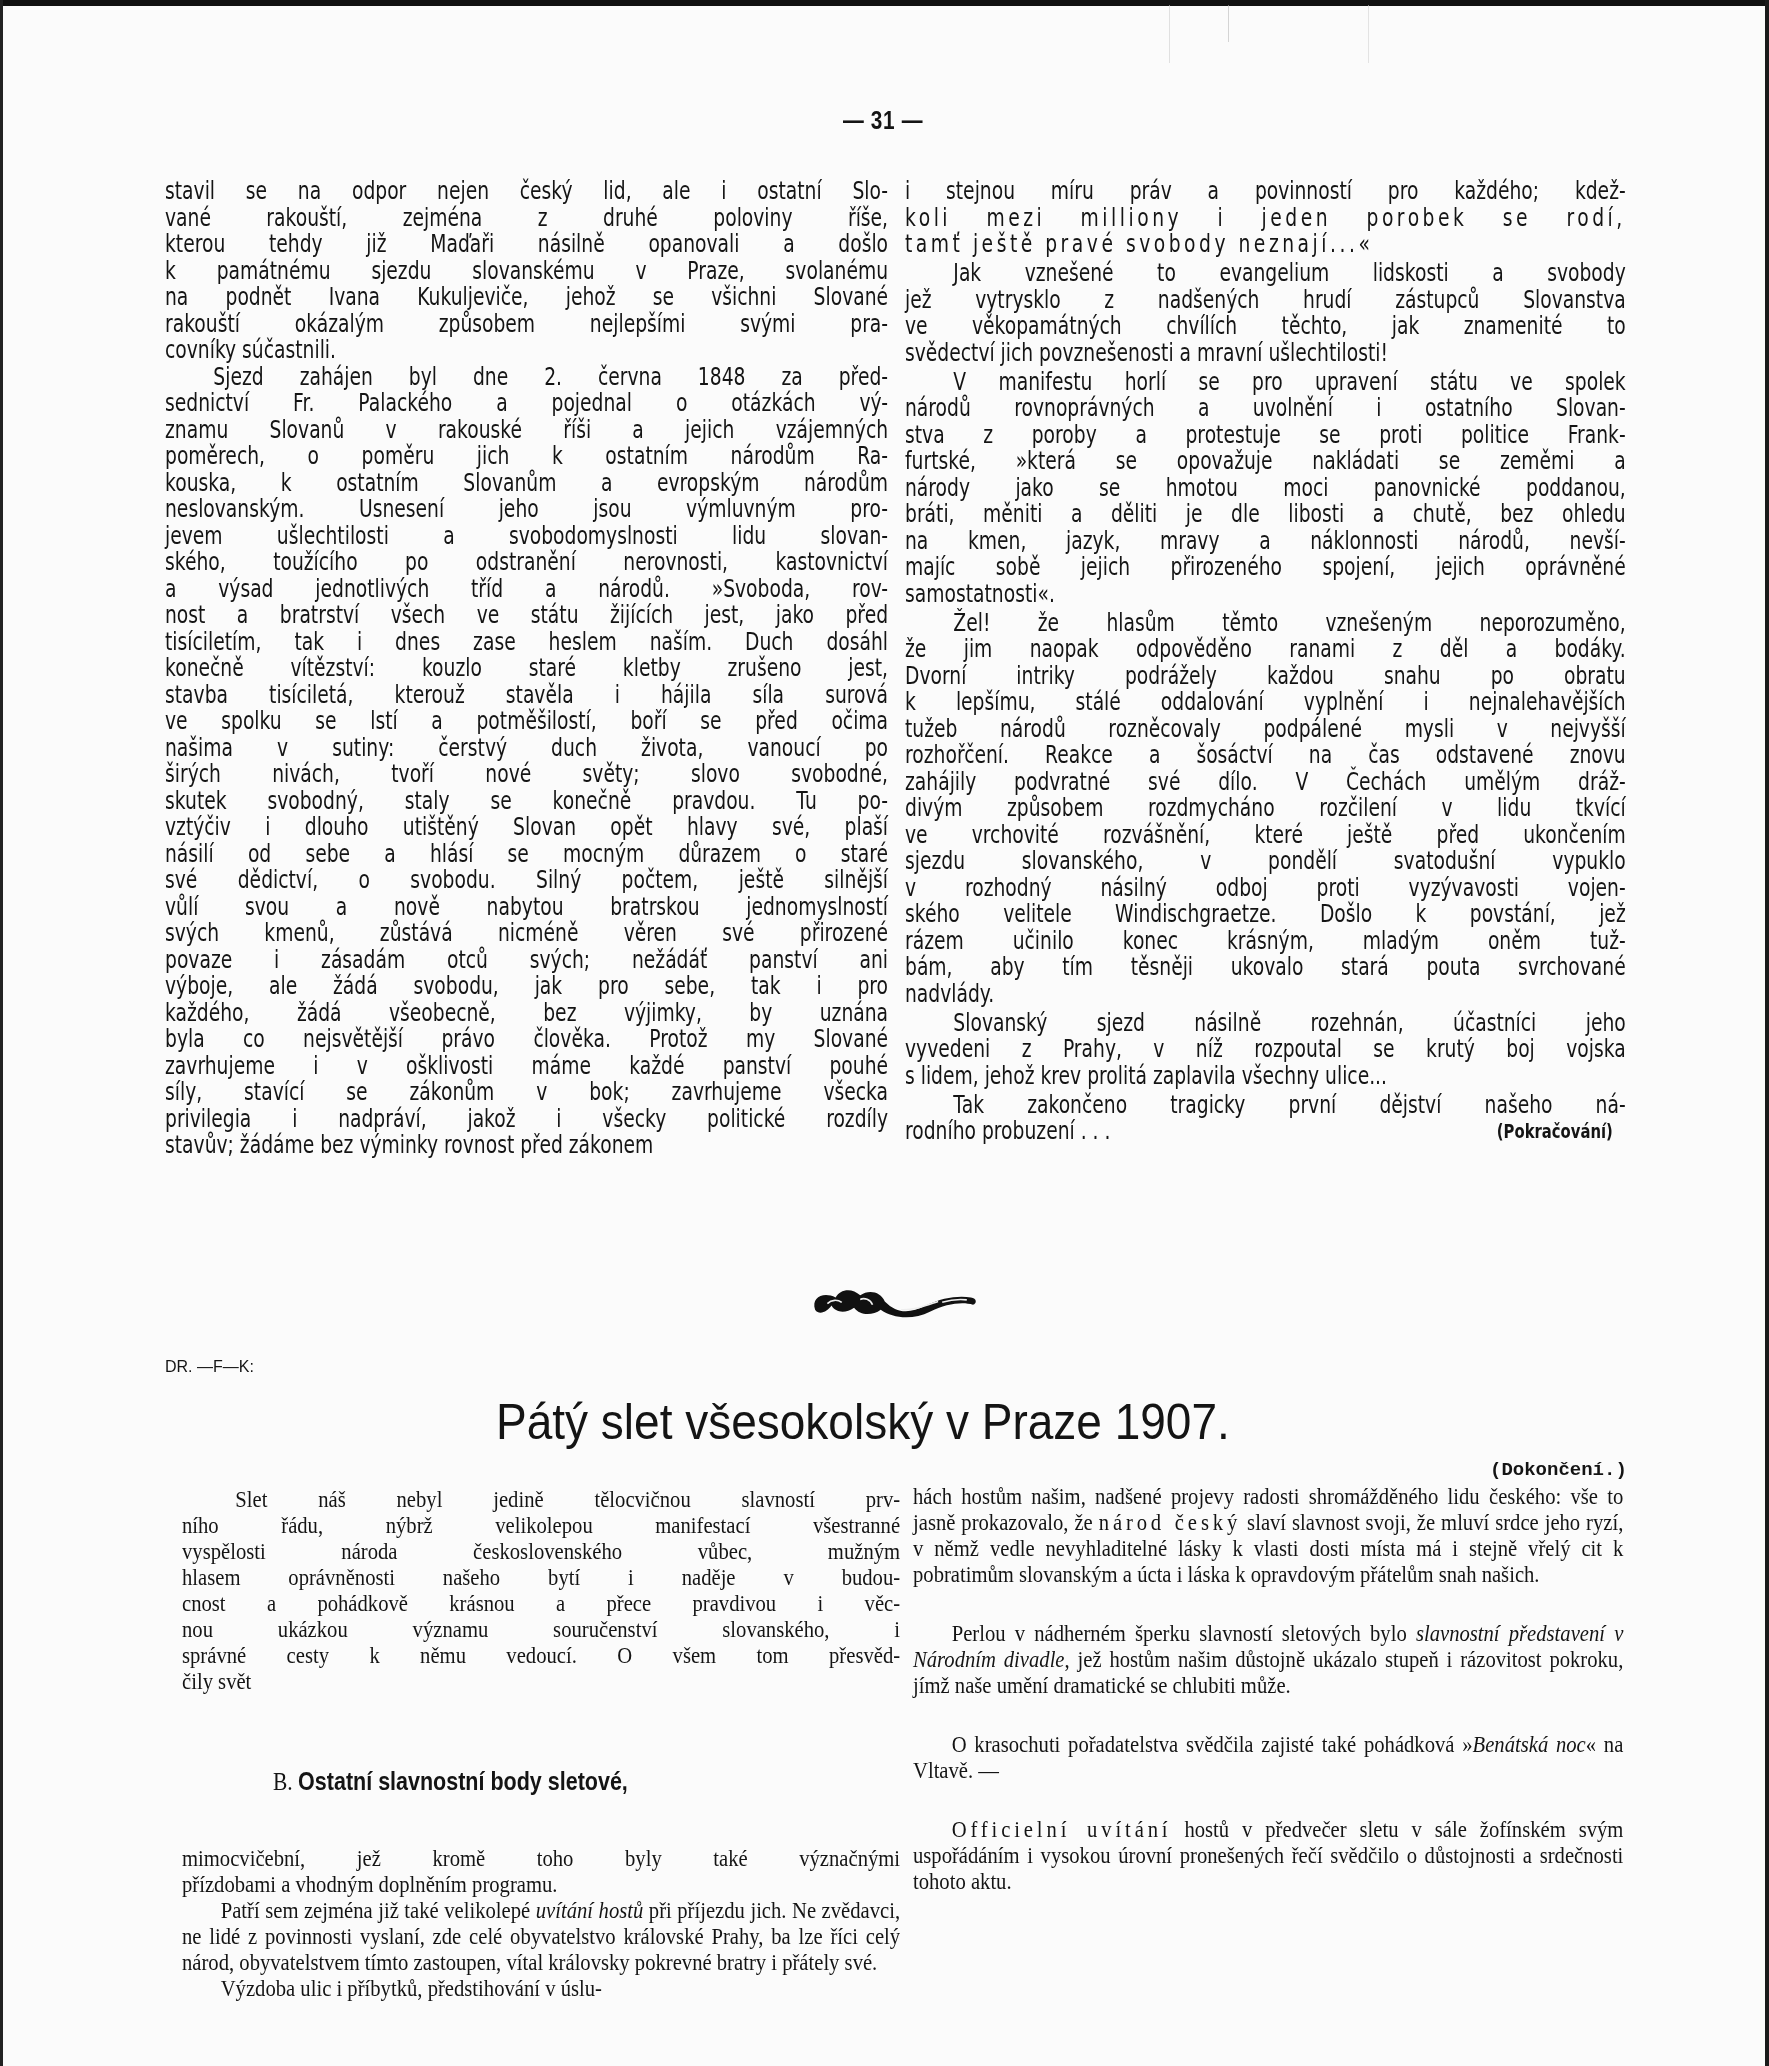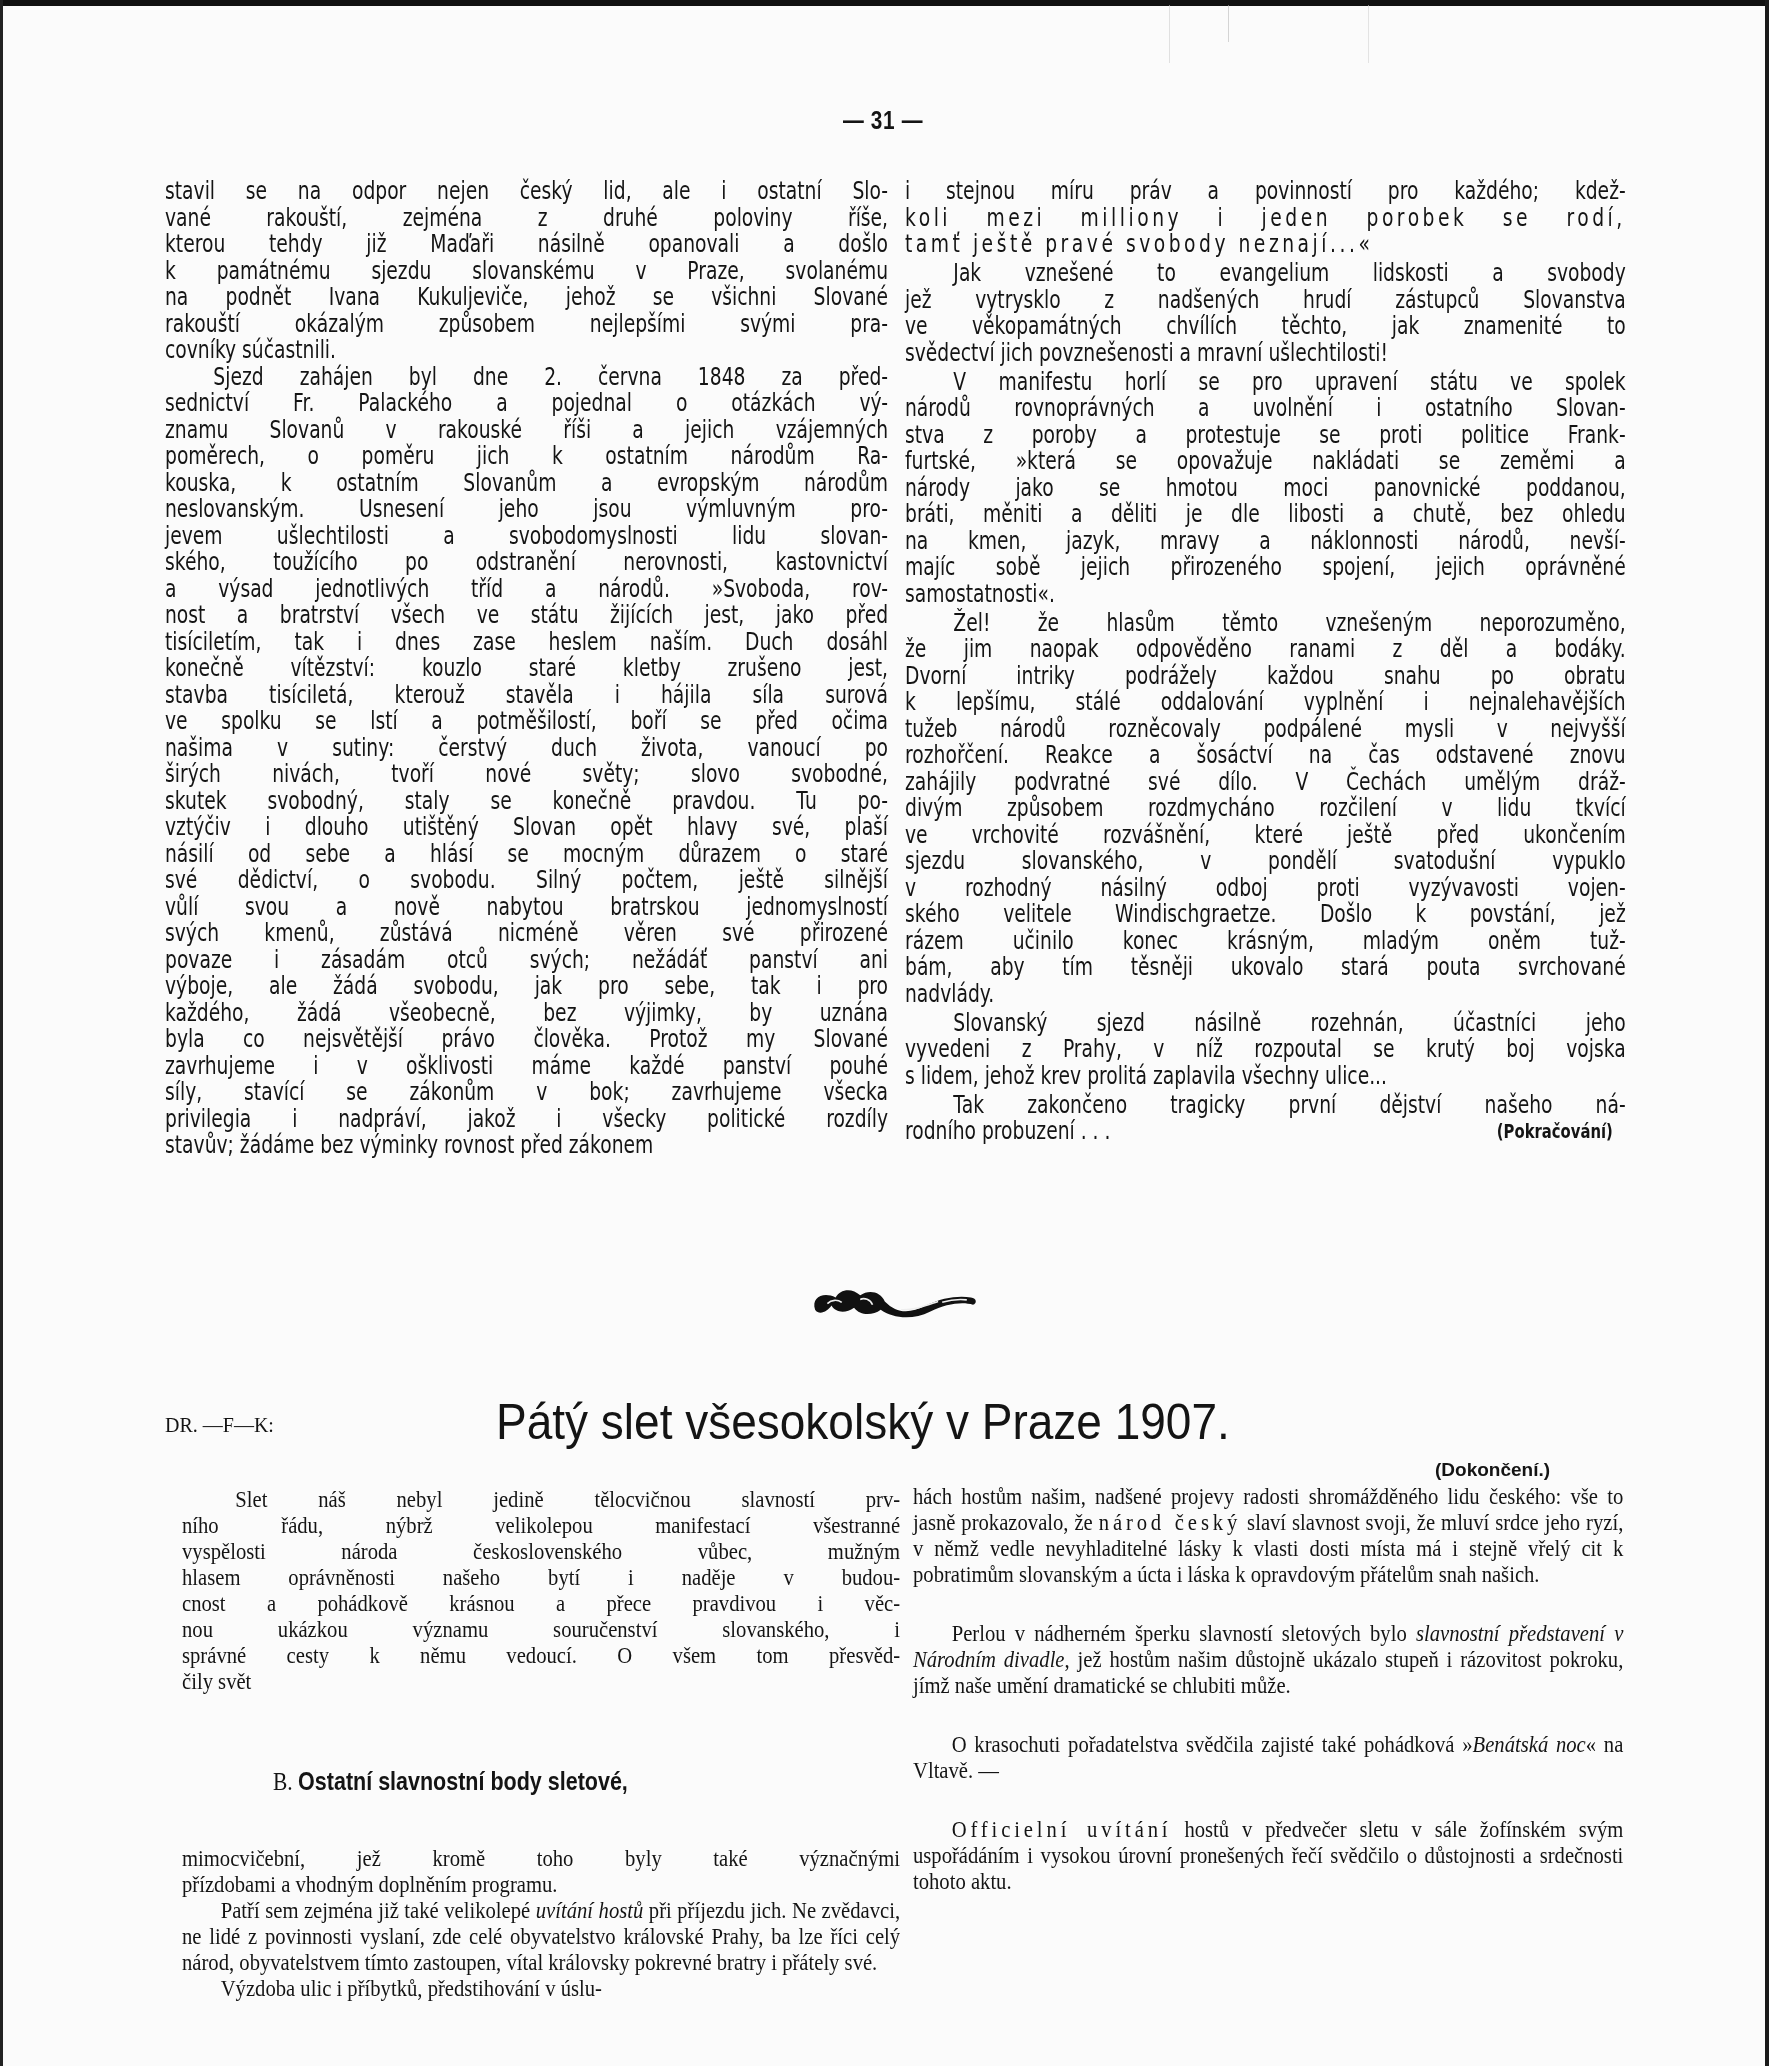--- a/index.html
+++ b/index.html
@@ -25,24 +25,24 @@
   .col .line { display: block; text-align: justify; text-align-last: justify; white-space: nowrap; }
   .col .line.last { text-align-last: left; }
   .art1 { font-family: "DejaVu Sans", sans-serif; transform: scaleX(.78); transform-origin: left top; font-size: 24px; }
   .art1-left { left: 165px; top: 178px; width: 927px; }
   .art1-right { left: 905px; top: 178px; width: 924px; }
   .spaced { letter-spacing: 4.5px; }
   .right-tag { float: right; font-size: 19px; font-weight: bold; margin-right: 16.5px; }
 
   .ornament { position: absolute; left: 802px; top: 1281px; width: 182px; height: 41px; }
 
-  .byline { position: absolute; left: 165px; top: 1414px; font-size: 20px; font-family: Liberation Serif, serif; }
+  .byline { position: absolute; left: 165px; top: 1358px; font-size: 16px; font-family: Liberation Sans, sans-serif; }
   .article-title { position: absolute; left: 496px; top: 1393px; font-size: 50px;
     font-family: "Liberation Sans", sans-serif; transform: scaleX(.92); transform-origin: left; white-space: nowrap; }
-  .cont-tag { position: absolute; left: 1435px; top: 1459px; font-size: 19px; font-weight: bold; font-family: Liberation Sans, sans-serif; }
+  .cont-tag { position: absolute; left: 1490px; top: 1459px; font-size: 19px; font-weight: bold; font-family: Liberation Mono, monospace; }
 
   .art2 { font-family: "Liberation Serif", serif; font-size: 24px; line-height: 26px; transform: scaleX(.86); transform-origin: left top; }
   .art2-left { left: 182px; top: 1486px; width: 835px; }
   .art2-right { left: 913px; top: 1483px; width: 826px; }
   .art2 em { font-style: italic; }
   .subhead { position: absolute; left: 273px; top: 1767px; font-size: 25px; font-family: "Liberation Serif", serif;
     transform: scaleX(.86); transform-origin: left; white-space: nowrap; }
   .subhead b { font-family: "Liberation Sans", sans-serif; font-weight: bold; }
   .art2-left-b { left: 182px; top: 1845px; width: 835px; }
 </style>

